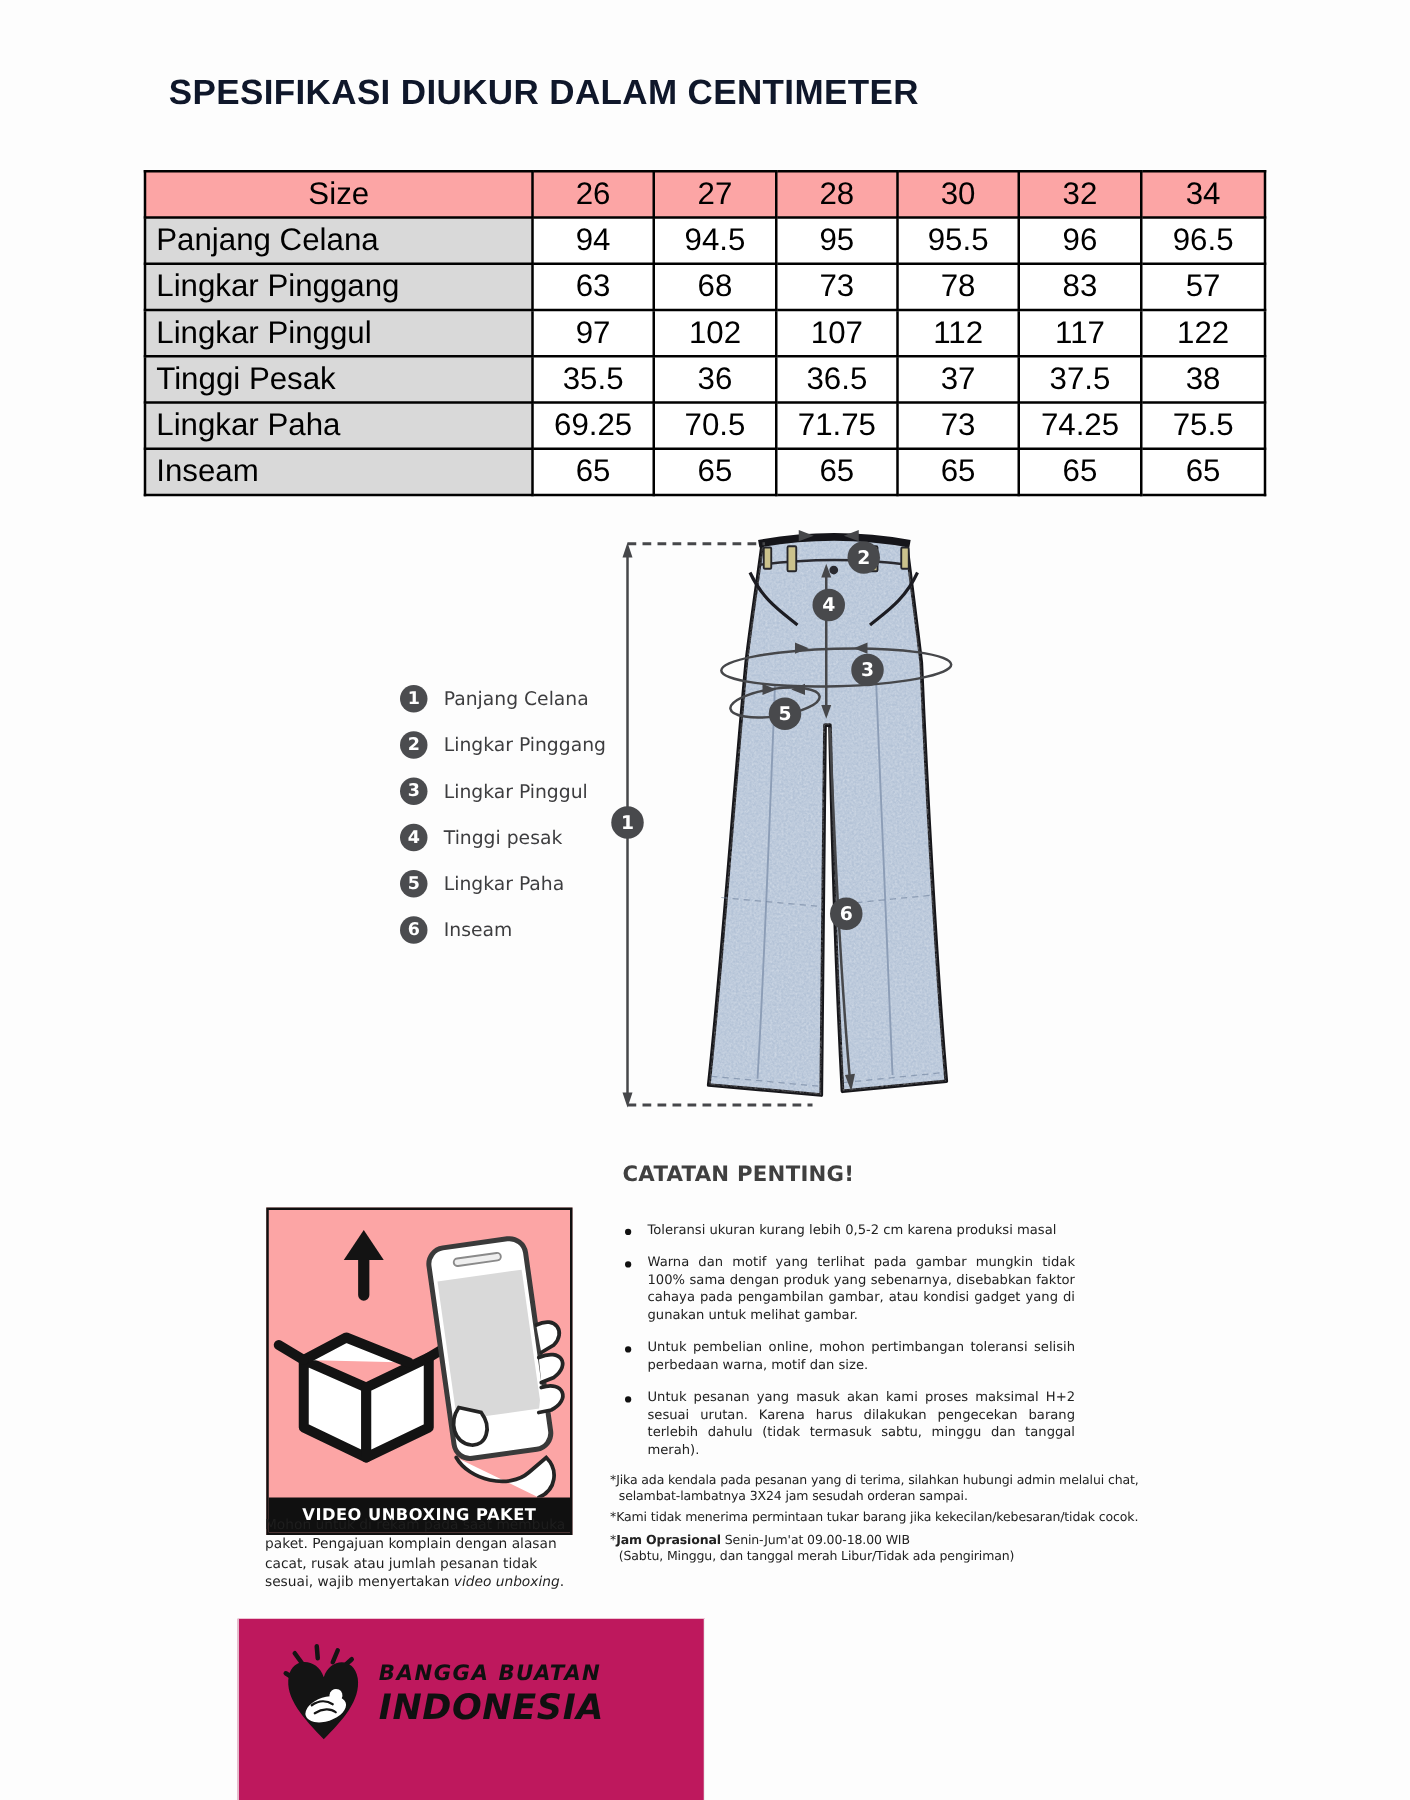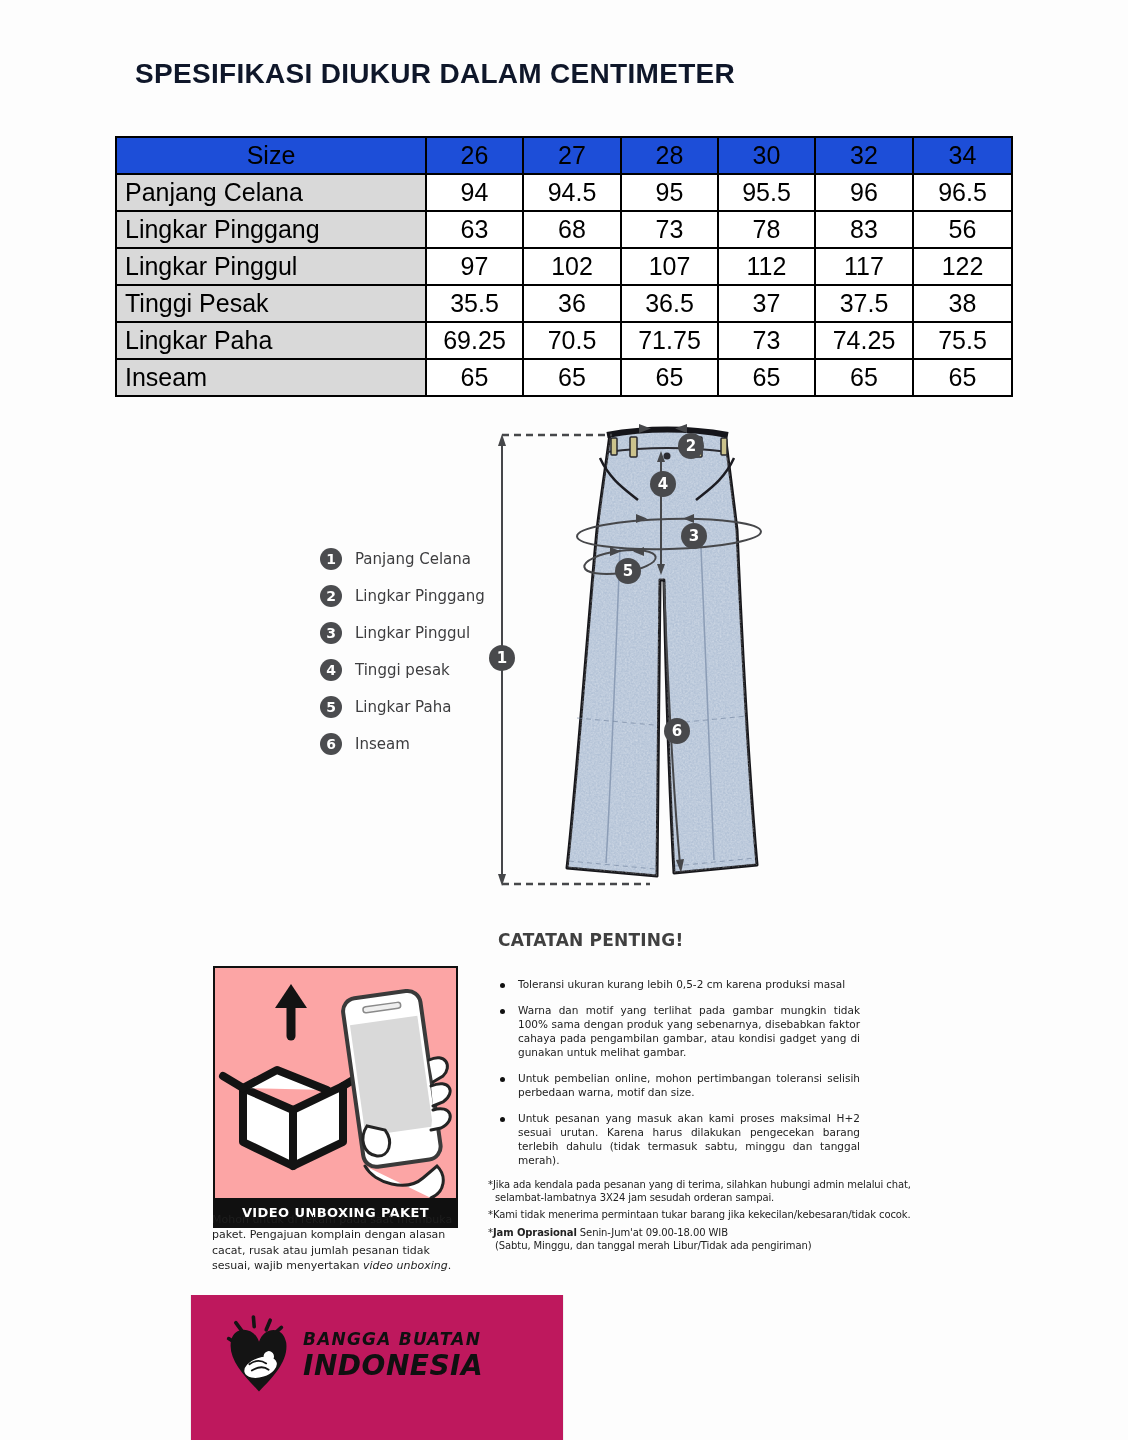--- a/index.html
+++ b/index.html
@@ -19,21 +19,21 @@
     border-collapse:collapse;table-layout:fixed;
   }
   table.spec td{
     border:2px solid #000;height:35px;padding:0;
     font-size:25px;line-height:1;color:#000;
     text-align:center;vertical-align:middle;background:#fff;
   }
   table.spec td.lab{
     text-align:left;padding-left:8px;background:#d9d9d9;
   }
-  table.spec tr.head td{background:#1d4ed8;}
+  table.spec tr.head td{background:#fca5a5;}
   table.spec tr.head td.lab{text-align:center;padding-left:0;}
   
   .legend{position:absolute;left:320px;top:540px;}
   .legend-item{display:flex;align-items:center;height:37px;}
   .lbadge{
     width:22px;height:22px;border-radius:50%;background:#4b4c4f;color:#fff;
     font-size:14px;font-weight:bold;display:flex;align-items:center;justify-content:center;
     margin-right:13px;font-family:"DejaVu Sans", sans-serif;flex:none;
   }
   .llabel{font-family:"DejaVu Sans", sans-serif;font-size:15px;color:#3d3d3f;}
@@ -116,21 +116,21 @@
         <td>96</td>
         <td>96.5</td>
       </tr>
       <tr>
         <td class="lab">Lingkar Pinggang</td>
         <td>63</td>
         <td>68</td>
         <td>73</td>
         <td>78</td>
         <td>83</td>
-        <td>56</td>
+        <td>57</td>
       </tr>
       <tr>
         <td class="lab">Lingkar Pinggul</td>
         <td>97</td>
         <td>102</td>
         <td>107</td>
         <td>112</td>
         <td>117</td>
         <td>122</td>
       </tr>

